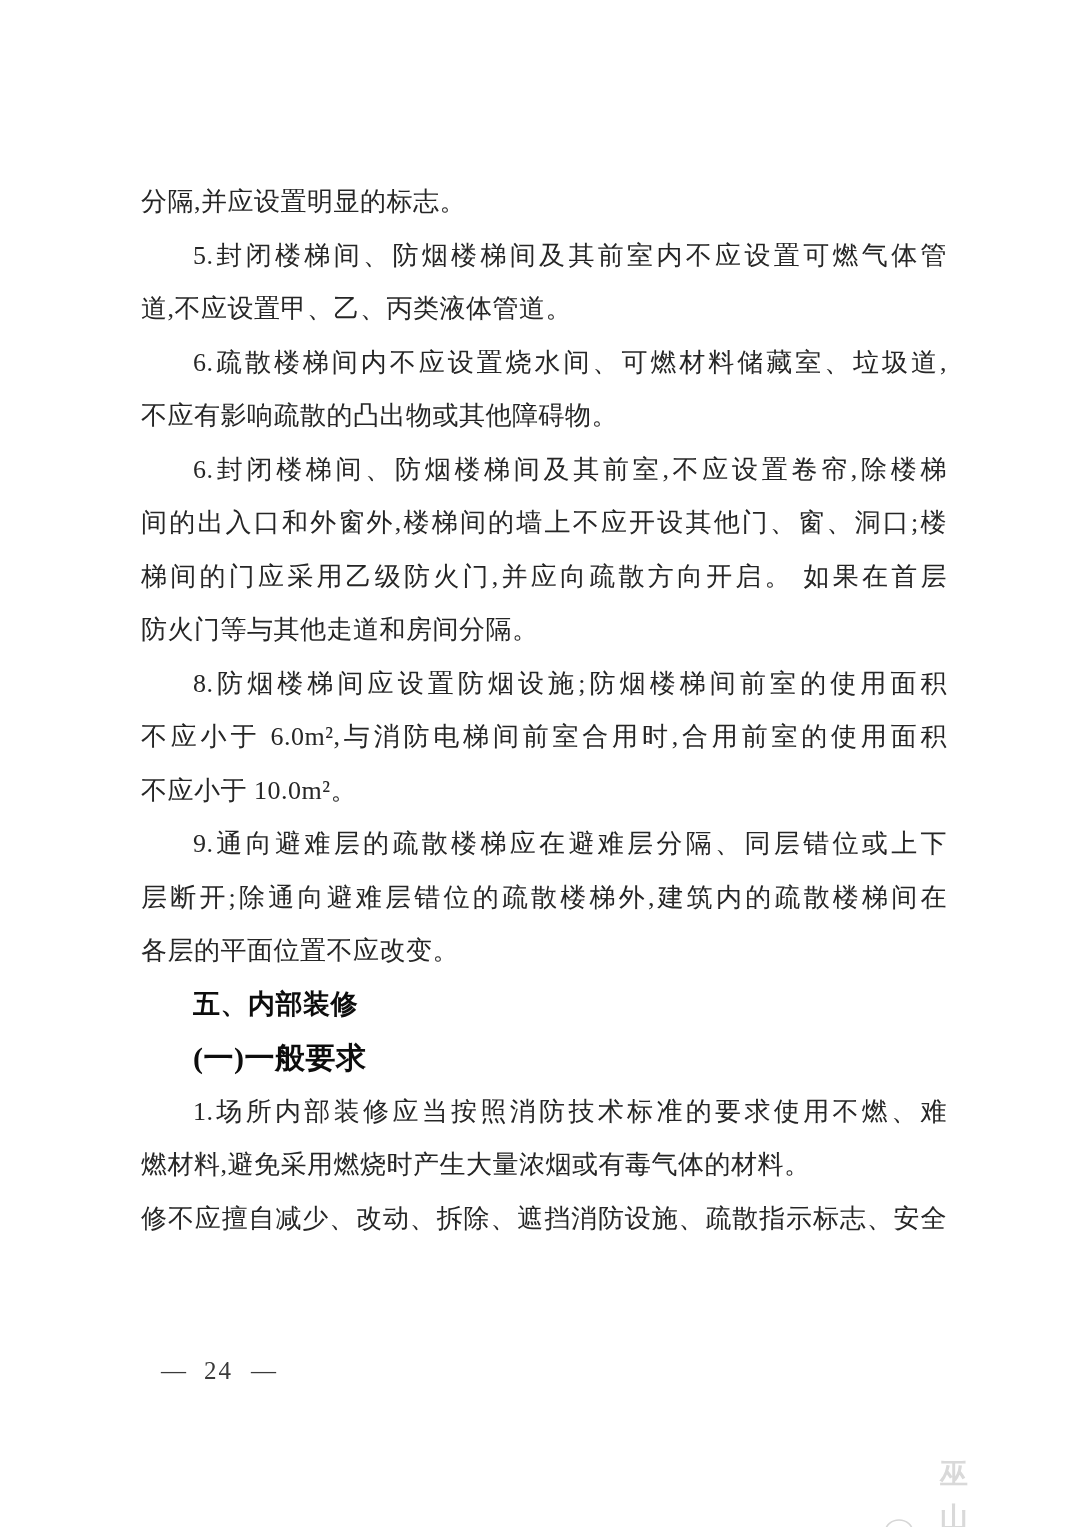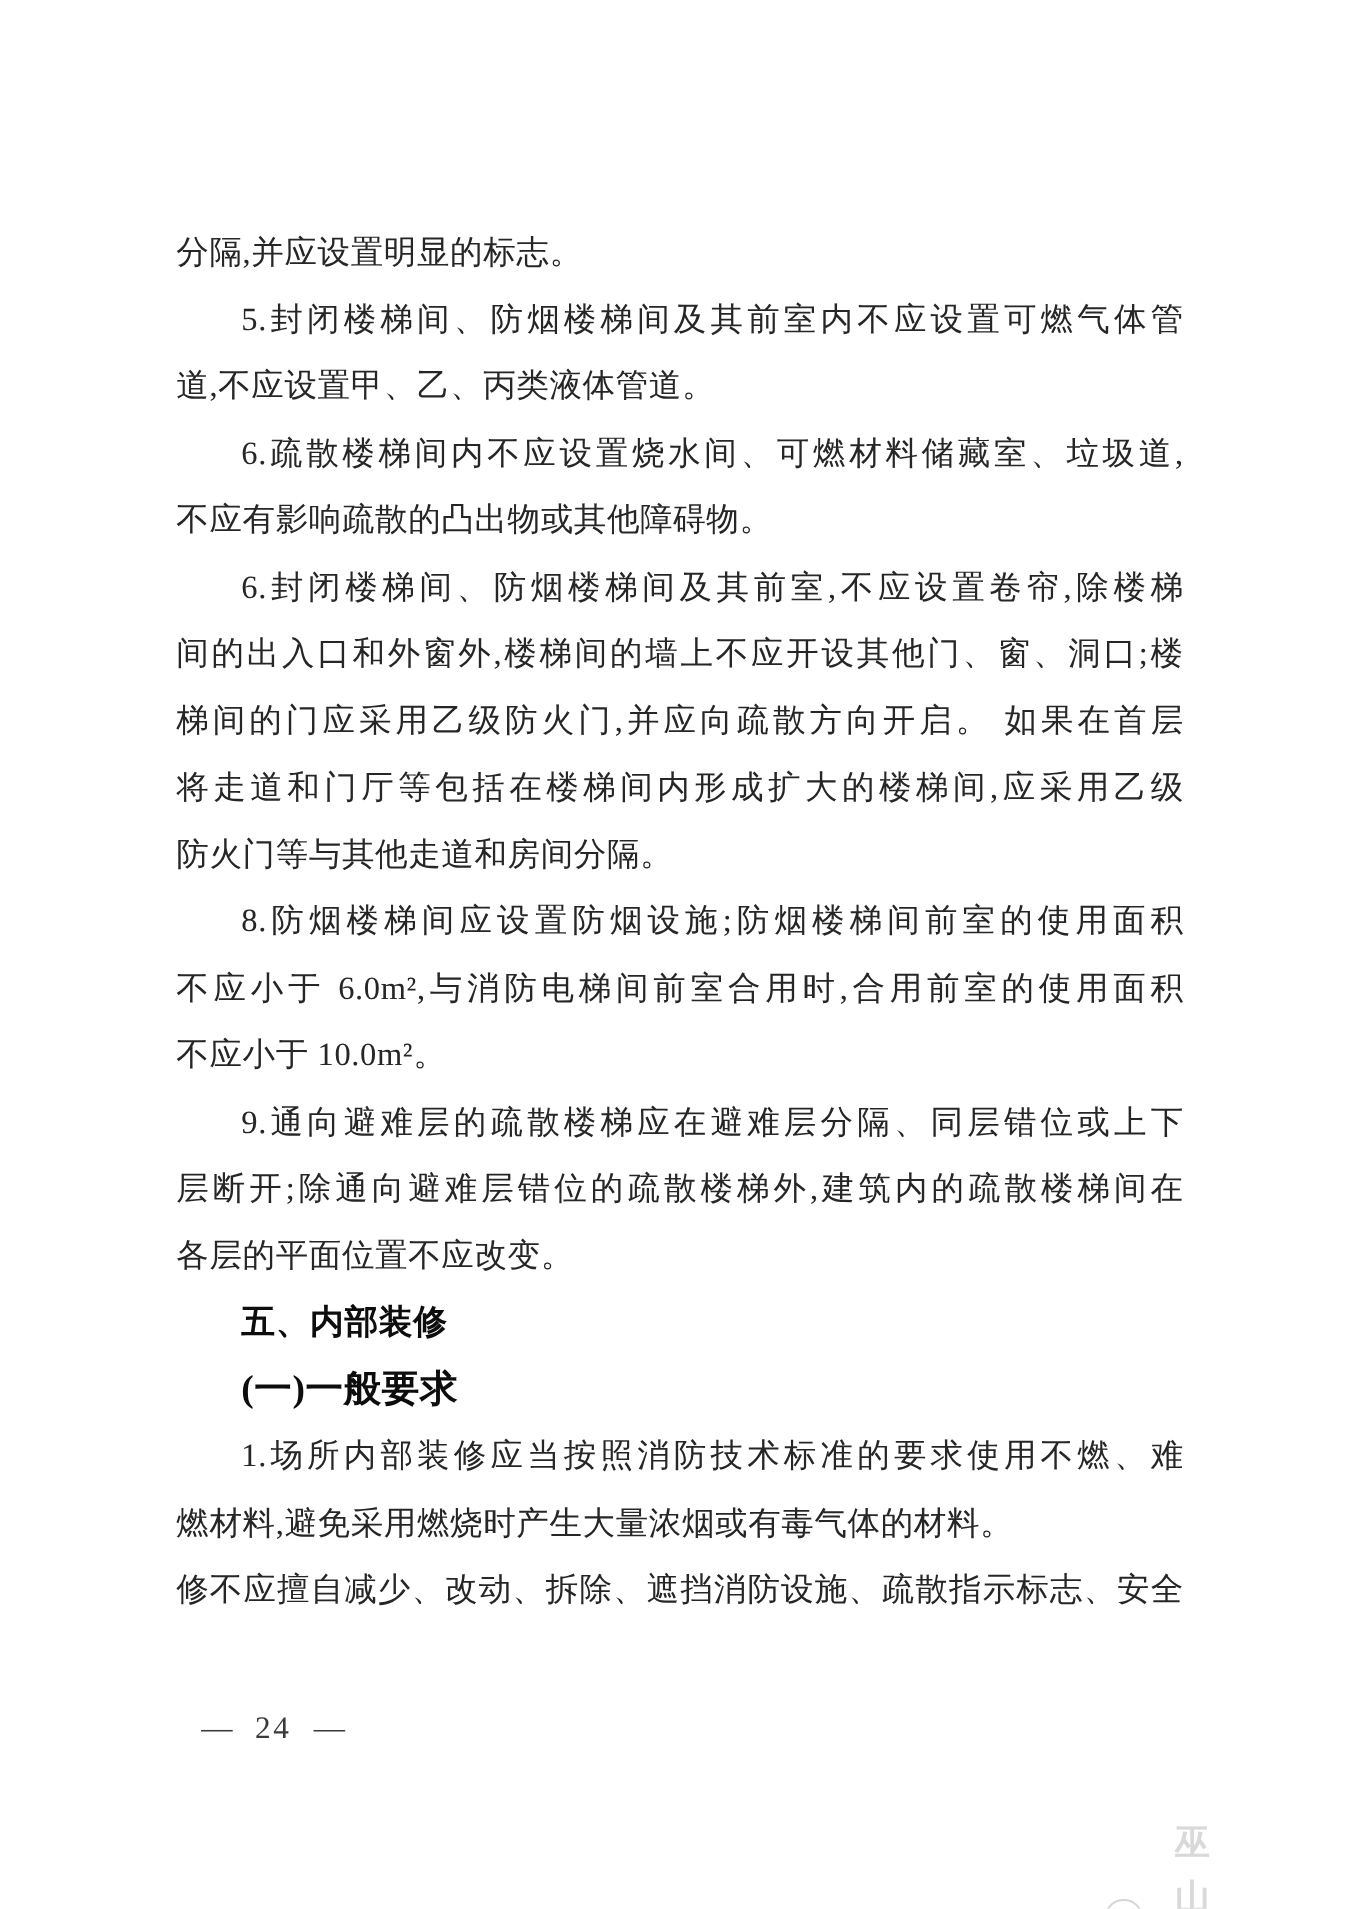--- a/index.html
+++ b/index.html
@@ -30,21 +30,21 @@
   .h1{
     font-family:"Liberation Sans","DejaVu Sans",sans-serif;
     font-weight:700;color:#0d0d0d;font-size:27px;
   }
   .h2{font-weight:700;color:#0d0d0d;font-size:30px;}
   .footer{
     position:absolute;left:161px;top:1351px;
     font-size:25px;color:#3a3a3a;height:40px;line-height:40px;
   }
   .footer .dash{display:inline-block;}
-  .footer .pageno{display:inline-block;margin:12px 18px;letter-spacing:2px;}
+  .footer .pageno{display:inline-block;margin:0 18px;letter-spacing:2px;}
   .watermark{
     position:absolute;left:882px;top:1452px;
     display:flex;align-items:center;
   }
   .wm-icon{display:inline-block;width:52px;height:44px;margin-right:6px;}
   .wm-text{
     font-family:"Liberation Sans","DejaVu Sans",sans-serif;
     font-size:28px;line-height:44px;
     color:#d9d9d9;letter-spacing:1px;
     font-weight:700;
@@ -57,21 +57,20 @@
 
   <main class="content">
     <div class="line">分隔,并应设置明显的标志。</div>
     <div class="line indent justify">5.封闭楼梯间、防烟楼梯间及其前室内不应设置可燃气体管</div>
     <div class="line">道,不应设置甲、乙、丙类液体管道。</div>
     <div class="line indent justify">6.疏散楼梯间内不应设置烧水间、可燃材料储藏室、垃圾道,</div>
     <div class="line">不应有影响疏散的凸出物或其他障碍物。</div>
     <div class="line indent justify">6.封闭楼梯间、防烟楼梯间及其前室,不应设置卷帘,除楼梯</div>
     <div class="line justify">间的出入口和外窗外,楼梯间的墙上不应开设其他门、窗、洞口;楼</div>
     <div class="line justify">梯间的门应采用乙级防火门,并应向疏散方向开启。 如果在首层</div>
-    <div class="line justify">将走道和门厅等包括在楼梯间内形成扩大的楼梯间,应采用乙级</div>
     <div class="line">防火门等与其他走道和房间分隔。</div>
     <div class="line indent justify">8.防烟楼梯间应设置防烟设施;防烟楼梯间前室的使用面积</div>
     <div class="line justify">不应小于 6.0m²,与消防电梯间前室合用时,合用前室的使用面积</div>
     <div class="line">不应小于 10.0m²。</div>
     <div class="line indent justify">9.通向避难层的疏散楼梯应在避难层分隔、同层错位或上下</div>
     <div class="line justify">层断开;除通向避难层错位的疏散楼梯外,建筑内的疏散楼梯间在</div>
     <div class="line">各层的平面位置不应改变。</div>
     <div class="line indent h1">五、内部装修</div>
     <div class="line indent h2">(一)一般要求</div>
     <div class="line indent justify">1.场所内部装修应当按照消防技术标准的要求使用不燃、难</div>

